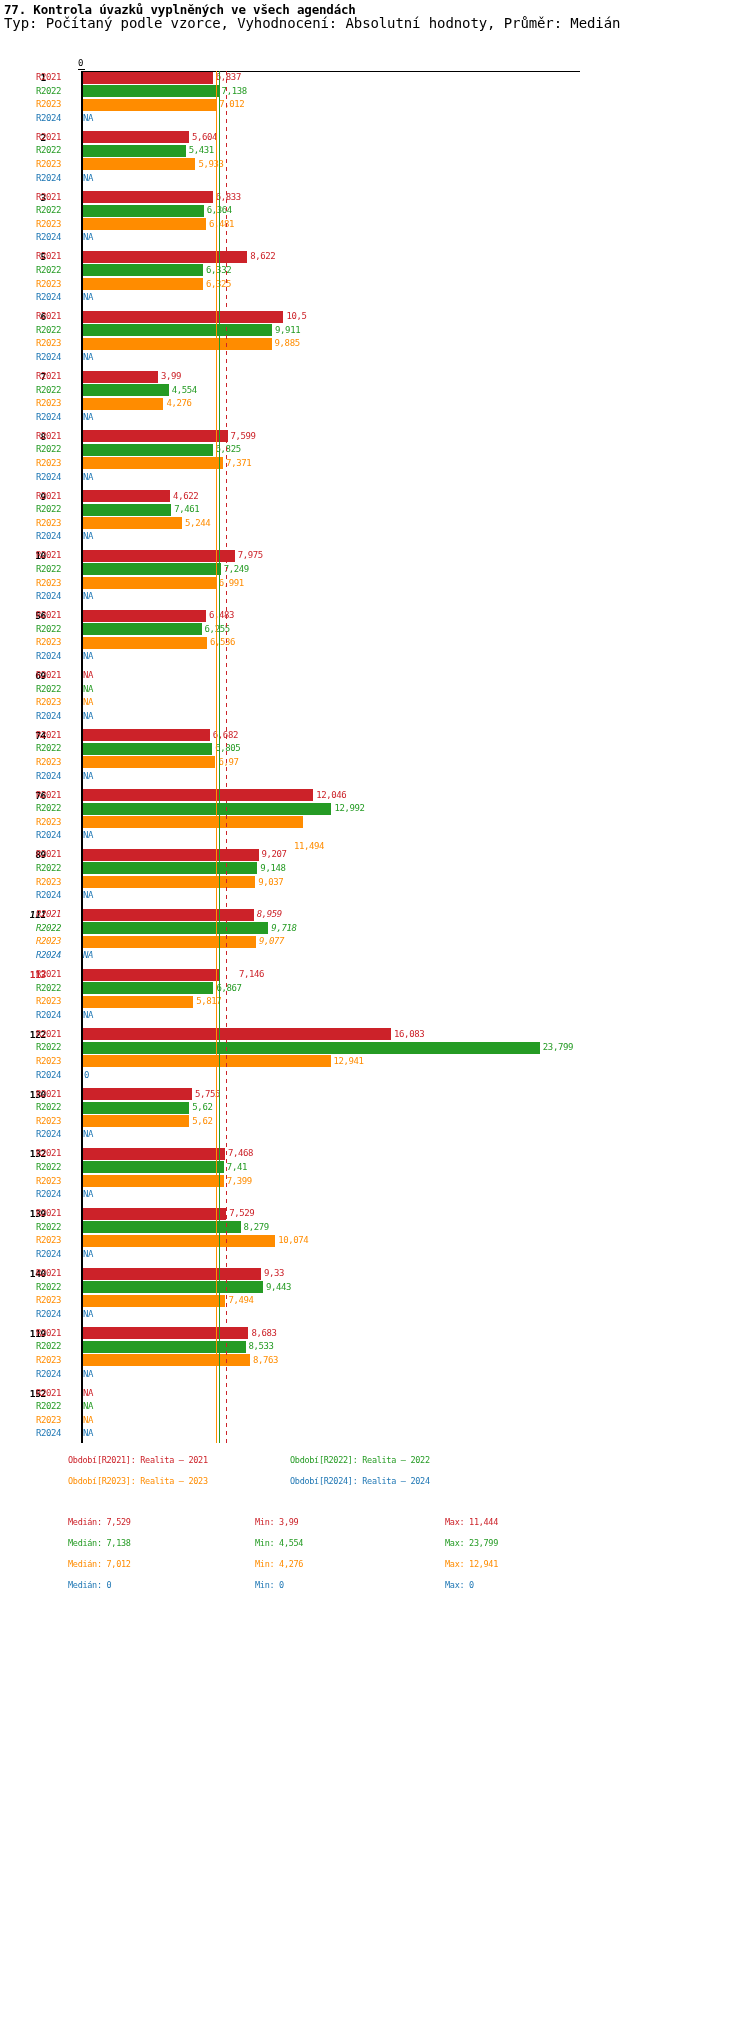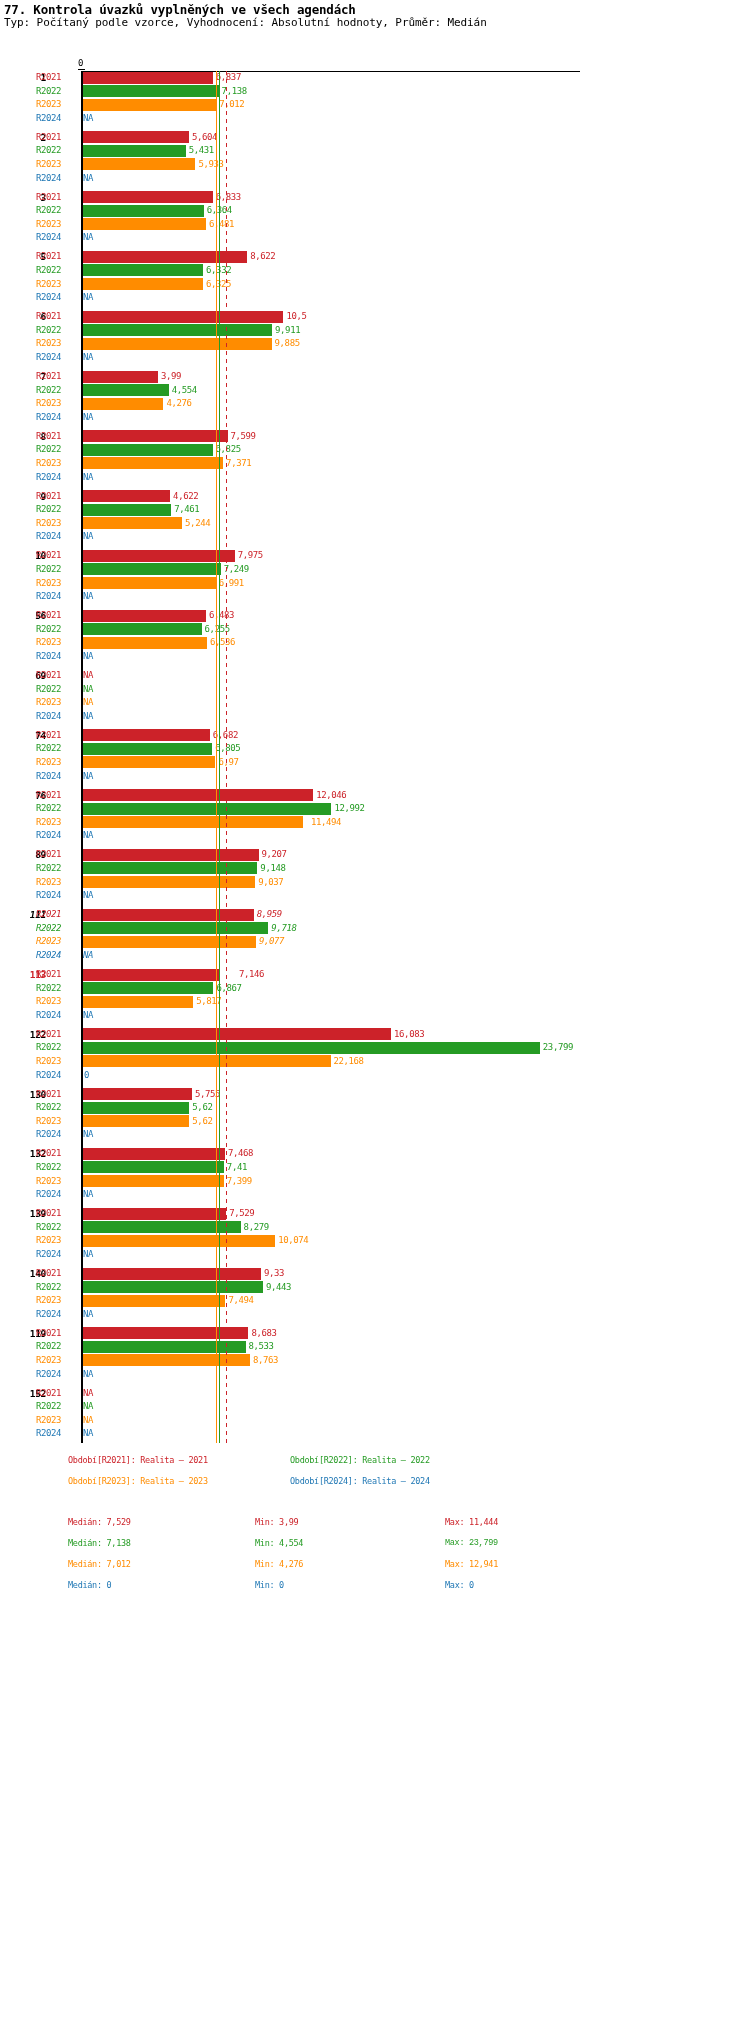--- a/index.html
+++ b/index.html
@@ -4,21 +4,21 @@
 <style>
   html,body{margin:0;padding:0;}
   body{
     width:750px;height:2036px;background:#ffffff;
     font-family:"DejaVu Sans Mono","Liberation Mono",monospace;
     color:#000;overflow:hidden;position:relative;
   }
   .hdr{position:absolute;left:4px;top:2px;width:742px;}
   .t1{font-size:12.5px;font-weight:bold;letter-spacing:-0.2px;line-height:15px;white-space:nowrap;}
   .t2{font-size:12.5px;font-weight:bold;letter-spacing:-0.2px;line-height:15px;white-space:nowrap;}
-  .t3{font-size:11px;line-height:12px;white-space:nowrap;letter-spacing:-0.1px;}
+  .t3{font-size:14px;line-height:12px;white-space:nowrap;letter-spacing:-0.1px;}
 
   #plot{position:absolute;left:0;top:58px;width:750px;height:1382px;}
   .axis-zero-lbl{position:absolute;font-size:9px;color:#000;}
   .axis-tick{position:absolute;background:#000;}
   .axis-line{position:absolute;left:81px;top:13px;width:1.6px;background:#000;}
   .top-rule{position:absolute;left:81px;height:1px;background:#000;}
 
   .medline{position:absolute;top:13px;width:1.3px;}
   .medline.dash{
     background:repeating-linear-gradient(to bottom,currentColor 0 4px,transparent 4px 8px);
@@ -316,21 +316,21 @@
         <div class="bval" style="left: 316.247px; color: rgb(204, 34, 41);">12,046</div>
       </div>
       <div class="bar-row" style="top: 13.6px;">
         <div class="ser-lbl" style="color: rgb(37, 155, 36);">R2022</div>
         <div class="bar" style="width: 250.486px; background: rgb(37, 155, 36);"></div>
         <div class="bval" style="left: 334.486px; color: rgb(37, 155, 36);">12,992</div>
       </div>
       <div class="bar-row" style="top: 27.2px;">
         <div class="ser-lbl" style="color: rgb(255, 140, 0);">R2023</div>
         <div class="bar" style="width: 221.604px; background: rgb(255, 140, 0);"></div>
-        <div class="bval" style="left: 311px; color: rgb(255, 140, 0);">11,494</div>
+        <div class="bval" style="left: 294px; color: rgb(255, 140, 0); margin-top: 24px;">11,494</div>
       </div>
       <div class="bar-row" style="top: 40.8px;">
         <div class="ser-lbl" style="color: rgb(31, 119, 180);">R2024</div>
         <div class="na" style="color: rgb(31, 119, 180);">NA</div>
       </div>
     </div>
     <div class="grp" style="top: 790.4px; height: 54.4px;">
       <div class="grpnum" style="top: 1px; color: rgb(0, 0, 0);">89</div>
       <div class="bar-row" style="top: 0px;">
         <div class="ser-lbl" style="color: rgb(204, 34, 41);">R2021</div>
@@ -404,21 +404,21 @@
         <div class="bval" style="left: 394.08px; color: rgb(204, 34, 41);">16,083</div>
       </div>
       <div class="bar-row" style="top: 13.6px;">
         <div class="ser-lbl" style="color: rgb(37, 155, 36);">R2022</div>
         <div class="bar" style="width: 458.845px; background: rgb(37, 155, 36);"></div>
         <div class="bval" style="left: 542.845px; color: rgb(37, 155, 36);">23,799</div>
       </div>
       <div class="bar-row" style="top: 27.2px;">
         <div class="ser-lbl" style="color: rgb(255, 140, 0);">R2023</div>
         <div class="bar" style="width: 249.502px; background: rgb(255, 140, 0);"></div>
-        <div class="bval" style="left: 333.502px; color: rgb(255, 140, 0);">22,168</div>
+        <div class="bval" style="left: 333.502px; color: rgb(255, 140, 0);">12,941</div>
       </div>
       <div class="bar-row" style="top: 40.8px;">
         <div class="ser-lbl" style="color: rgb(31, 119, 180);">R2024</div>
         <div class="bval" style="left: 84px; color: rgb(31, 119, 180);">0</div>
       </div>
     </div>
     <div class="grp" style="top: 1029.6px; height: 54.4px;">
       <div class="grpnum" style="top: 1px; color: rgb(0, 0, 0);">130</div>
       <div class="bar-row" style="top: 0px;">
         <div class="ser-lbl" style="color: rgb(204, 34, 41);">R2021</div>
@@ -557,20 +557,20 @@
 <div id="footer">
     <div class="lg" style="left: 68px; top: 0px; color: rgb(204, 34, 41);">Období[R2021]: Realita – 2021</div>
     <div class="lg" style="left: 290px; top: 0px; color: rgb(37, 155, 36);">Období[R2022]: Realita – 2022</div>
     <div class="lg" style="left: 68px; top: 21px; color: rgb(255, 140, 0);">Období[R2023]: Realita – 2023</div>
     <div class="lg" style="left: 290px; top: 21px; color: rgb(31, 119, 180);">Období[R2024]: Realita – 2024</div>
     <div class="st" style="left: 68px; top: 62px; color: rgb(204, 34, 41);">Medián: 7,529</div>
     <div class="st" style="left: 255px; top: 62px; color: rgb(204, 34, 41);">Min: 3,99</div>
     <div class="st" style="left: 445px; top: 62px; color: rgb(204, 34, 41);">Max: 11,444</div>
     <div class="st" style="left: 68px; top: 83px; color: rgb(37, 155, 36);">Medián: 7,138</div>
     <div class="st" style="left: 255px; top: 83px; color: rgb(37, 155, 36);">Min: 4,554</div>
-    <div class="st" style="left: 445px; top: 83px; color: rgb(37, 155, 36); font-family: Liberation Mono, monospace;">Max: 23,799</div>
+    <div class="st" style="left: 445px; top: 83px; color: rgb(37, 155, 36);">Max: 23,799</div>
     <div class="st" style="left: 68px; top: 104px; color: rgb(255, 140, 0);">Medián: 7,012</div>
     <div class="st" style="left: 255px; top: 104px; color: rgb(255, 140, 0);">Min: 4,276</div>
     <div class="st" style="left: 445px; top: 104px; color: rgb(255, 140, 0);">Max: 12,941</div>
     <div class="st" style="left: 68px; top: 125px; color: rgb(31, 119, 180);">Medián: 0</div>
     <div class="st" style="left: 255px; top: 125px; color: rgb(31, 119, 180);">Min: 0</div>
     <div class="st" style="left: 445px; top: 125px; color: rgb(31, 119, 180);">Max: 0</div>
   </div>
 
 </body></html>

